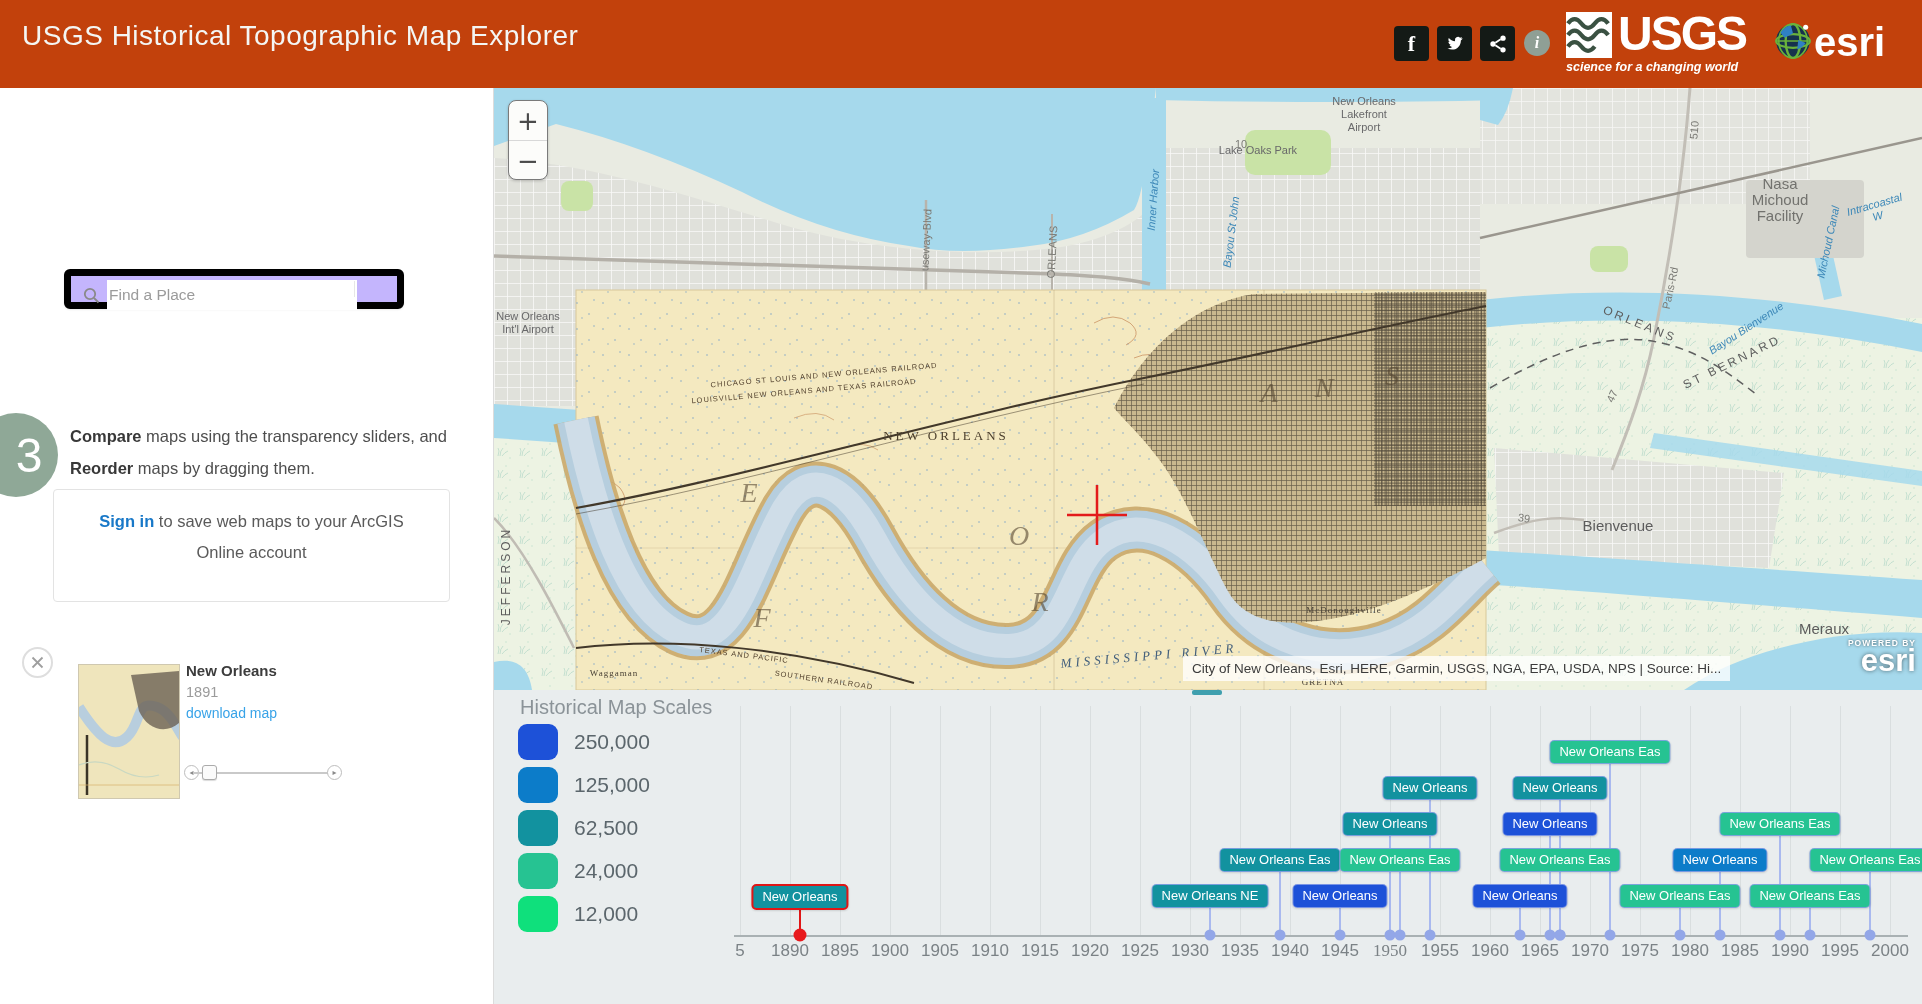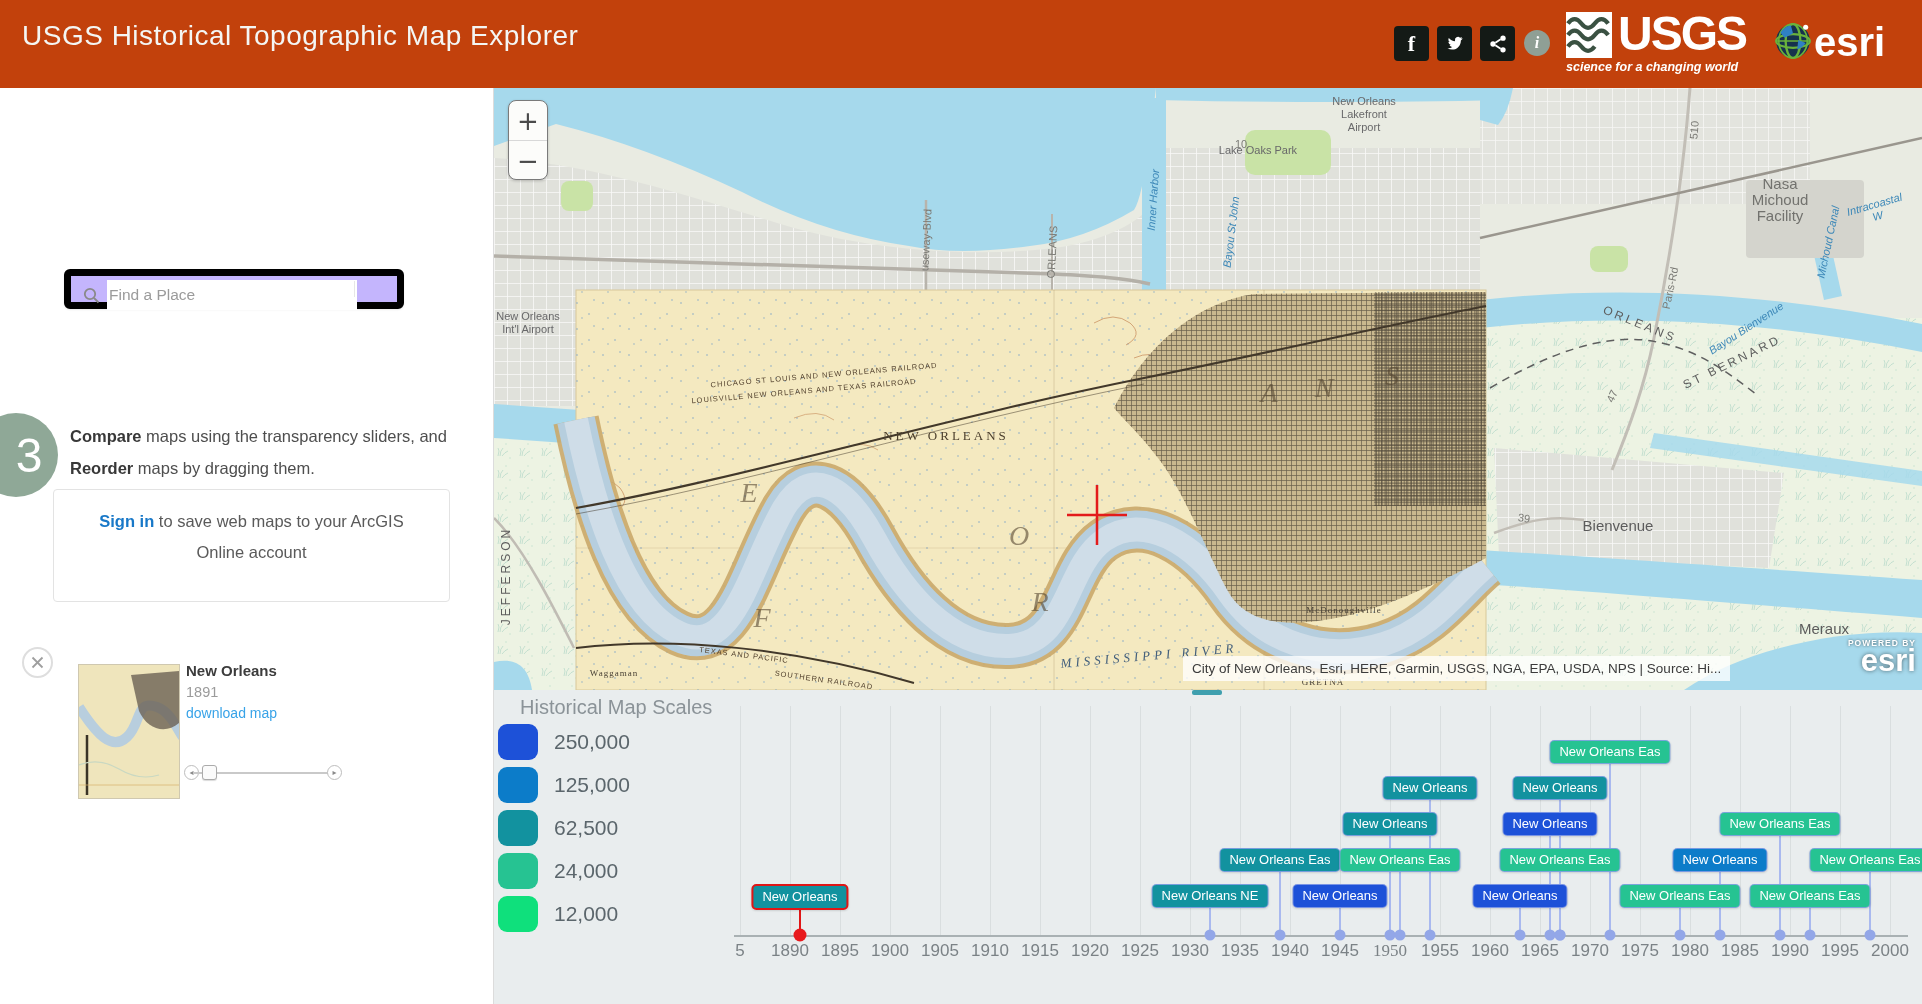--- a/index.html
+++ b/index.html
@@ -78,21 +78,21 @@
   .attrib{position:absolute;left:689px;top:568px;height:25px;background:rgba(255,255,255,.78);color:#3c3c3c;
           font-size:13.5px;line-height:25px;padding:0 9px;white-space:nowrap;z-index:8;}
   .esri-badge{position:absolute;left:1340px;top:550px;width:82px;text-align:right;z-index:8;color:#fff;}
   .esri-badge .pb{font-size:8.5px;font-weight:bold;letter-spacing:1px;text-shadow:0 0 3px rgba(0,0,0,.6);}
   .esri-badge .eb{font-size:31px;font-weight:bold;line-height:26px;text-shadow:0 0 4px rgba(0,0,0,.55);}
 
   
   .timeline{position:absolute;left:494px;top:690px;width:1428px;height:314px;background:#e9edee;z-index:15;}
   .tl-handle{position:absolute;left:698px;top:0px;width:30px;height:5px;background:#3f9fae;border-radius:2px;cursor:ns-resize;}
   .tl-title{position:absolute;left:14px;top:6px;font-size:20px;color:#8b9398;margin-left:12px;}
-  .legend{position:absolute;left:4px;top:34px;}
+  .legend{position:absolute;left:24px;top:34px;}
   .leg-item{display:flex;align-items:center;margin-bottom:7px;height:36px;}
   .leg-swatch{width:40px;height:36px;border-radius:9px;}
   .leg-label{margin-left:16px;font-size:21px;color:#5b666c;}
   .gridline{position:absolute;width:1px;background:#d9dedf;top:16px;height:229px;}
   .tl-axis{position:absolute;left:240px;top:245px;width:1174px;height:1.5px;background:#a9b1b3;}
   .tick-lab{position:absolute;top:251px;width:60px;text-align:center;font-size:17px;color:#7b8286;transform:translateX(-50%);}
   .stem{position:absolute;width:2px;background:#a9b9ef;transform:translateX(-50%);}
   .dot{position:absolute;width:11px;height:11px;border-radius:50%;background:#93a7e8;transform:translate(-50%,-50%);}
   .maplabel{position:absolute;transform:translateX(-50%);padding:3px 9px 4px;border-radius:5px;color:#fff;
             font-size:13px;white-space:nowrap;border:1.5px solid rgba(138,160,232,.85);cursor:pointer;

